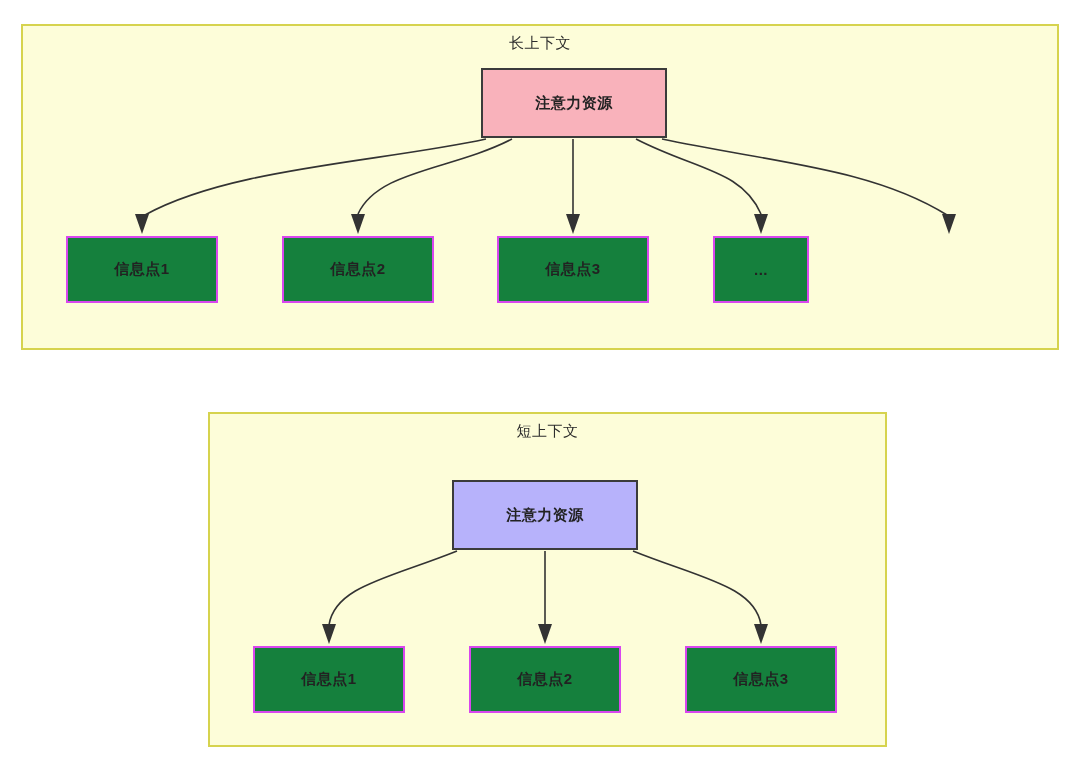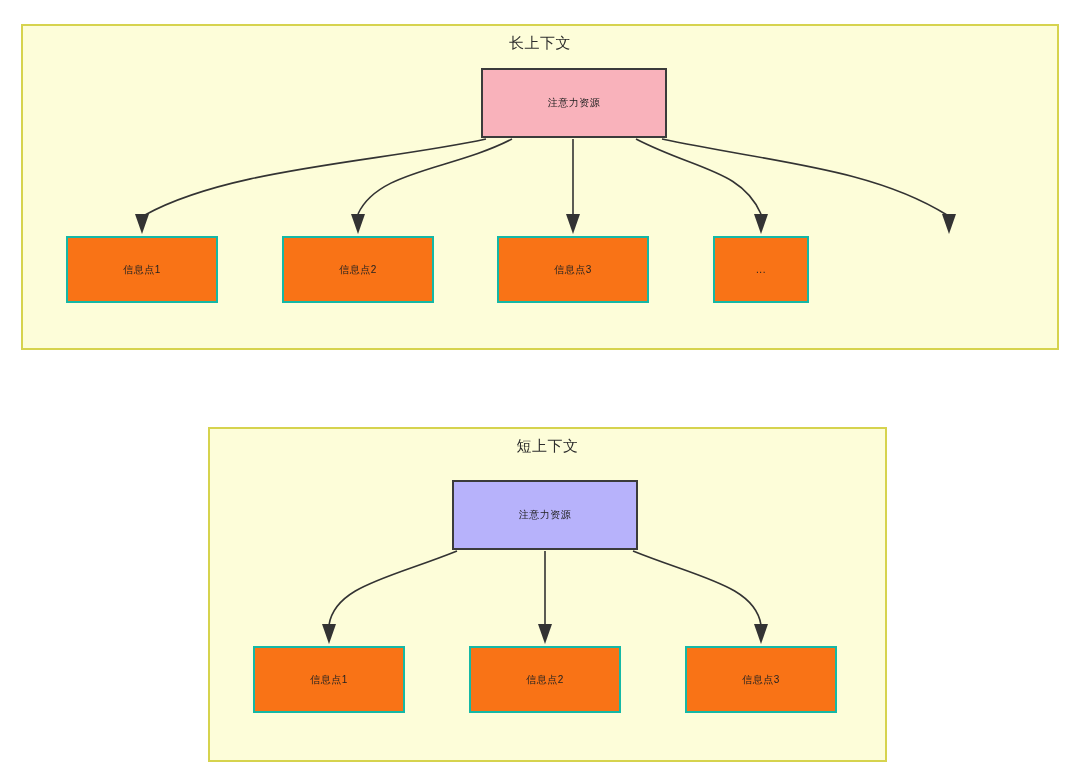--- a/index.html
+++ b/index.html
@@ -27,21 +27,21 @@
     box-sizing: border-box;
   }
   #panel-long {
     left: 21px;
     top: 24px;
     width: 1038px;
     height: 326px;
   }
   #panel-short {
     left: 208px;
-    top: 427px;
+    top: 412px;
     width: 679px;
     height: 335px;
   }
   .panel-title {
     position: absolute;
     left: 0;
     width: 100%;
     text-align: center;
     font-size: 15px;
     color: #2c2c2c;
@@ -50,36 +50,37 @@
   }
   #panel-long .panel-title { top: 8px; }
   #panel-short .panel-title { top: 8px; }
 
   .node {
     position: absolute;
     box-sizing: border-box;
     display: flex;
     align-items: center;
     justify-content: center;
-    font-size: 10px;
+    font-size: 15px;
     color: #222222;
     letter-spacing: 0.5px;
     white-space: nowrap;
+    font-weight: bold;
   }
   .node-root-pink {
     background: #f9b2bb;
     border: 2px solid #3b3b3b;
   }
   .node-root-blue {
     background: #b7b2fb;
     border: 2px solid #3b3b3b;
   }
   .node-leaf {
-    background: #f97316;
-    border: 2px solid #14b8a6;
+    background: #15803d;
+    border: 2px solid #d946ef;
   }
   svg.edges {
     position: absolute;
     left: 0;
     top: 0;
     overflow: visible;
     pointer-events: none;
   }
   .edge-path {
     fill: none;

